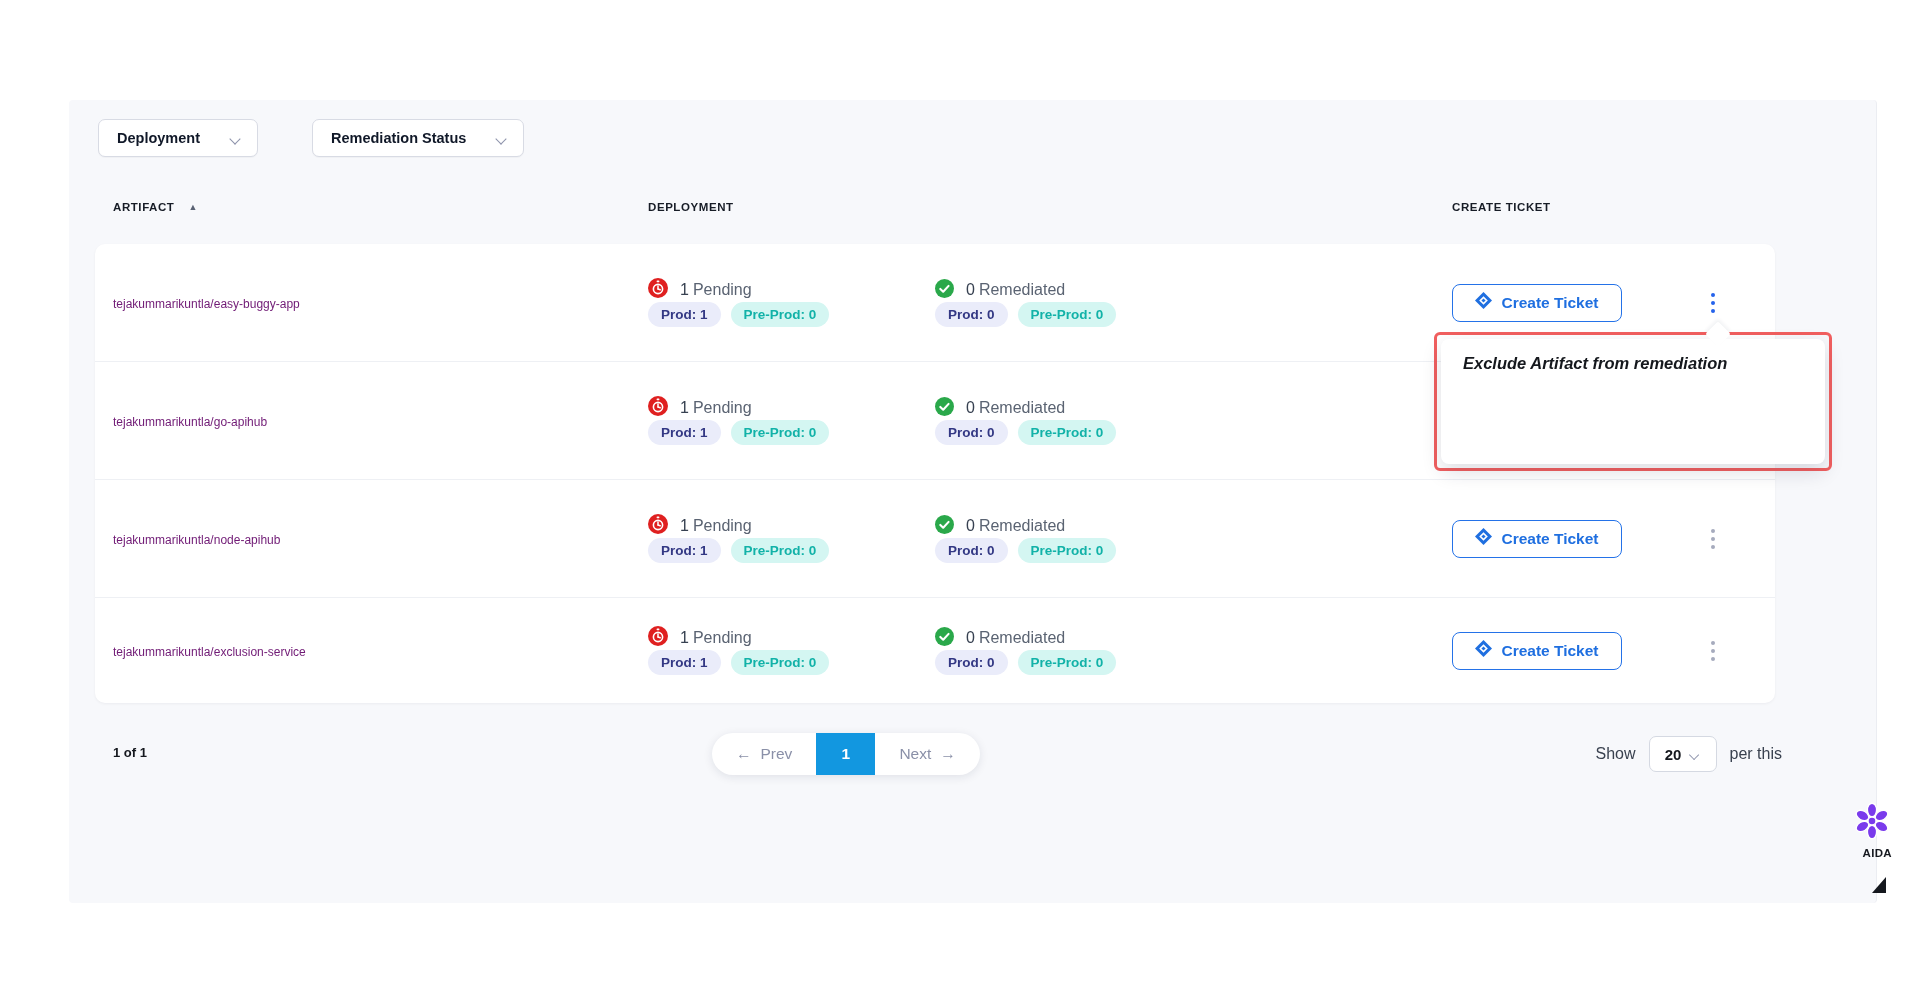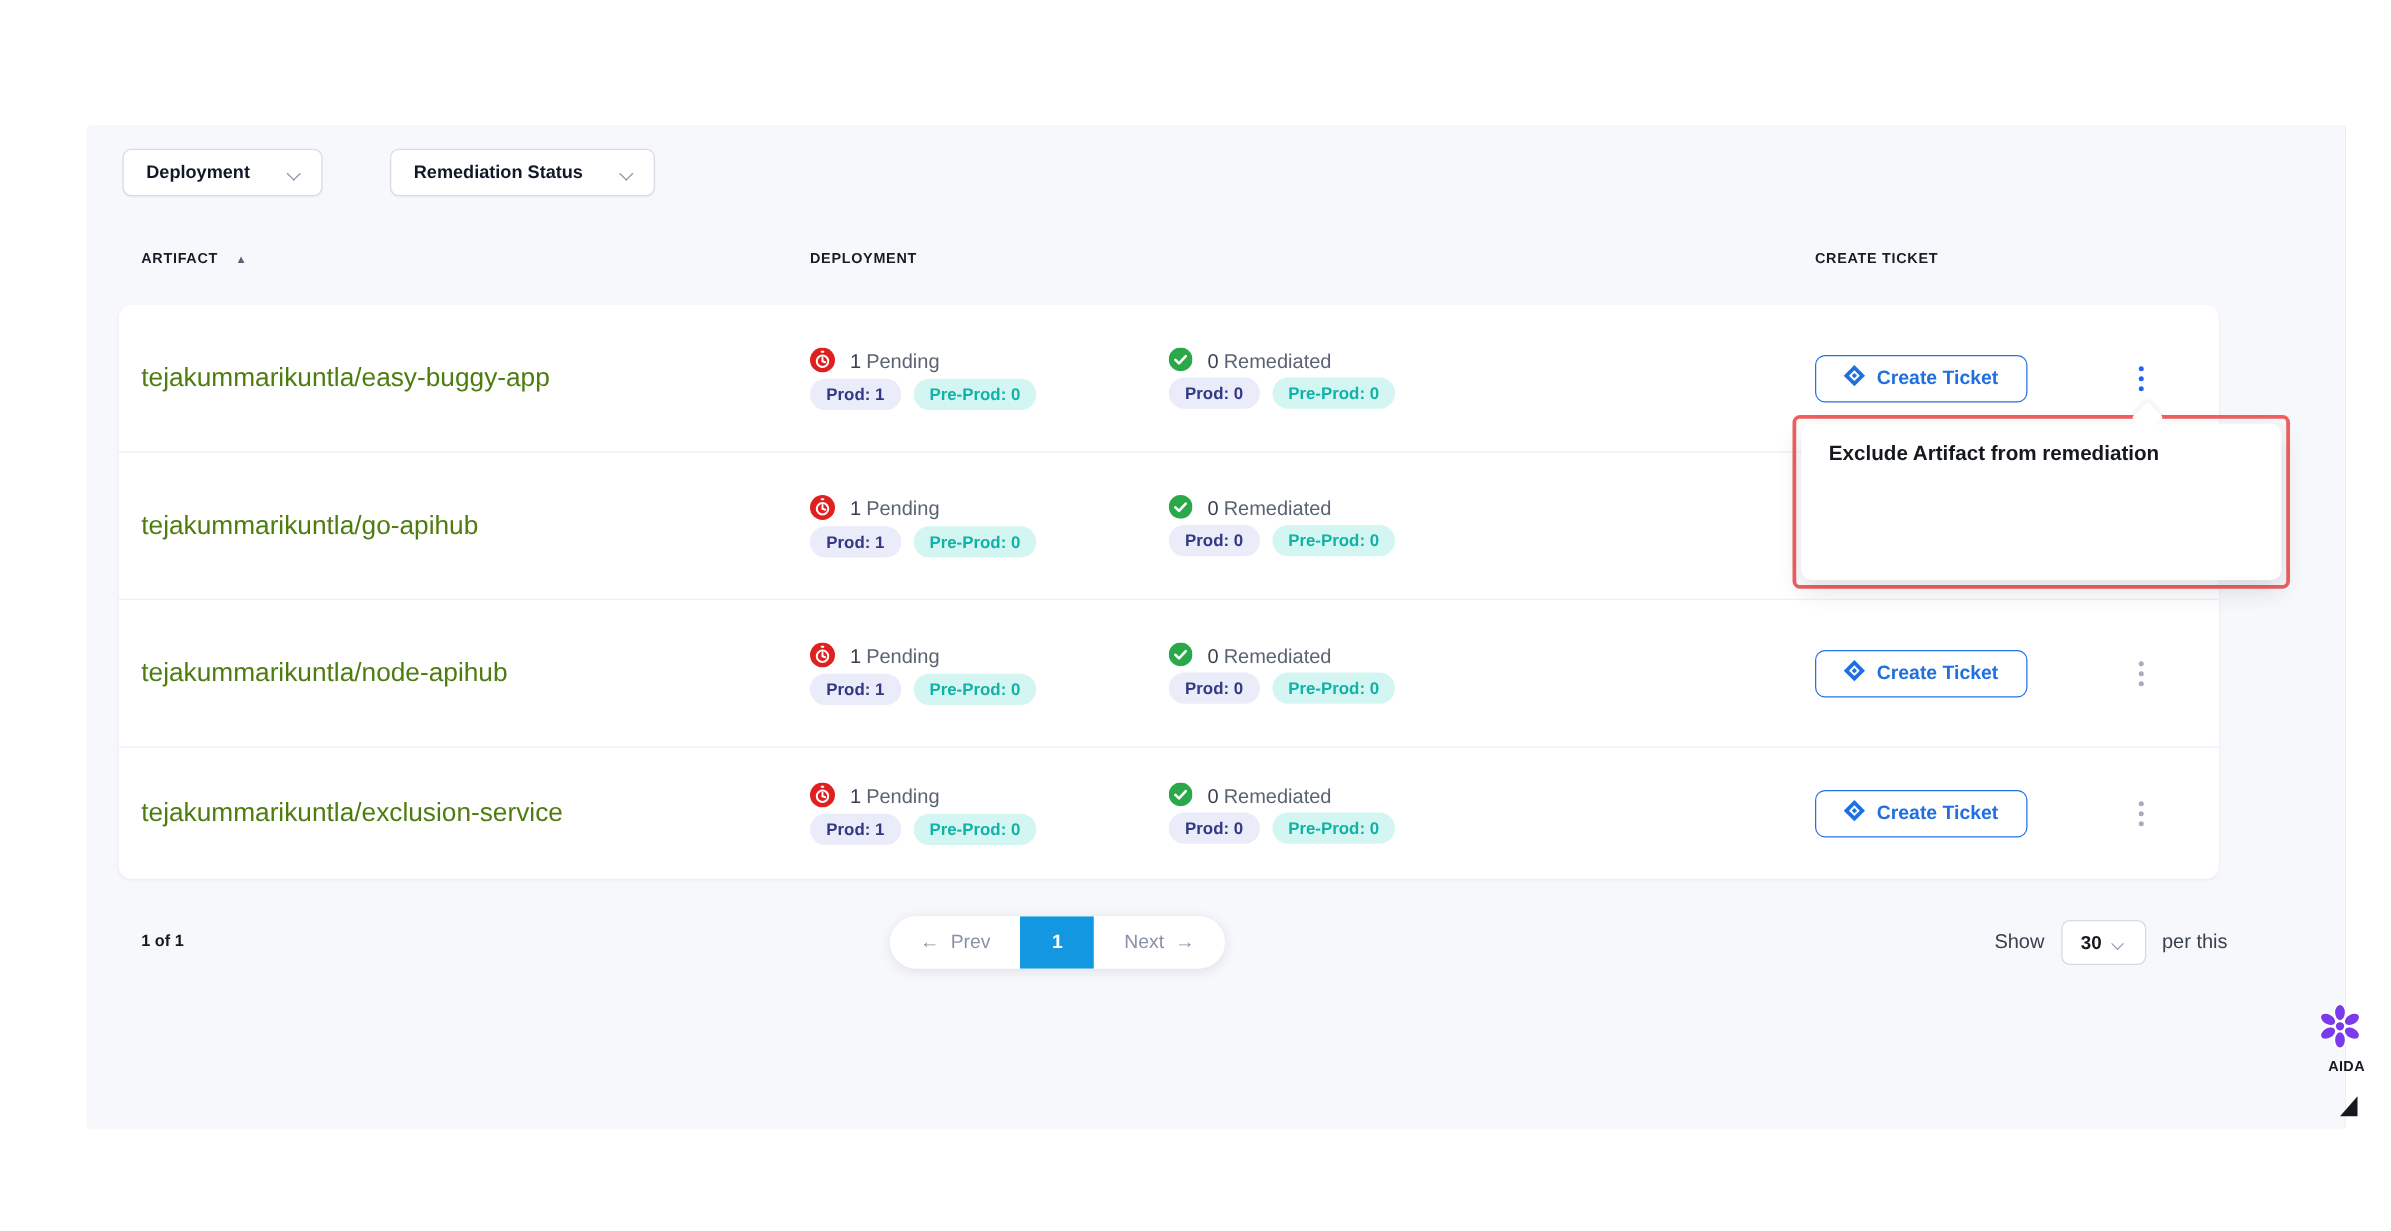--- a/index.html
+++ b/index.html
@@ -29,21 +29,21 @@
   .th-artifact { padding-left:18px; display:flex; align-items:center; gap:14px; cursor:pointer; }
   .sort-asc { font-size:9px; color:#596273; line-height:1; }
 
   
   .card { position:absolute; left:26px; top:144px; width:1680px; height:459px; background:#ffffff;
           border-radius:10px; box-shadow:0 1px 3px rgba(16,24,40,0.05); overflow:hidden; }
   .row { height:118px; align-items:center; position:relative; }
   .row:not(:last-child) { border-bottom:1px solid #eef0f4; }
   .row:last-child { height:105px; }
   .cell-artifact { padding-left:18px; }
-  .artifact-link { color:#4d7c0f; font-size:21px; text-decoration:none; }
+  .artifact-link { color:#701a75; font-size:12px; text-decoration:none; }
   .cell-status { display:flex; flex-direction:column; align-items:flex-start; }
   .status-line { display:flex; align-items:center; gap:12px; }
   .status-count { font-size:16px; color:#374151; }
   .status-label { font-size:16px; color:#5a6372; margin-left:4px; }
   .icon-svg { display:block; }
   .badges { display:flex; gap:10px; }
   .badge { font-size:13.5px; font-weight:700; padding:5px 13px; border-radius:13px; white-space:nowrap; }
   .badge-prod { background:#eaecfa; color:#333884; }
   .badge-preprod { background:#d4f6f2; color:#12b2a8; }
 
@@ -53,21 +53,21 @@
                 display:flex; align-items:center; justify-content:center; gap:9px; }
   .kebab { width:20px; height:28px; background:none; border:none; cursor:pointer;
            display:flex; flex-direction:column; gap:4px; align-items:center; justify-content:center; }
   .kebab i { width:4px; height:4px; border-radius:50%; background:#a6abbd; }
   .kebab-active i { background:#2563eb; }
 
   
   .tooltip-frame { position:absolute; left:1434px; top:332px; width:398px; height:139px;
                    border:3px solid #f15f5f; border-radius:6px; z-index:10; padding:4px; }
   .tooltip-card { position:relative; width:100%; height:100%; background:#ffffff; border-radius:8px;
-                  box-shadow:0 8px 20px rgba(20,30,60,0.14); padding:15px 22px 0 22px; }
+                  box-shadow:0 8px 20px rgba(20,30,60,0.14); padding:15px 22px 0 22px;font-style:italic; }
   .tooltip-arrow { position:absolute; left:268px; top:-14px; width:18px; height:18px; background:#ffffff;
                    transform:rotate(45deg); border-radius:2px; box-shadow:-2px -2px 4px rgba(20,30,60,0.06); }
   .t-title { font-size:16.5px; font-weight:700; color:#15181d; white-space:nowrap; }
   .t-body { margin-top:7px; width:272px; font-size:15.5px; color:#70778c; line-height:1.56; }
 
   
   .pager-summary { position:absolute; left:44px; top:645px; font-size:13px; font-weight:700; color:#15181e; }
   .pager-pill { position:absolute; left:643px; top:633px; height:42px; background:#ffffff; border-radius:21px;
                 box-shadow:0 2px 10px rgba(20,30,60,0.10); display:flex; align-items:center; overflow:hidden; }
   .pg-btn { height:42px; border:none; background:none; font-family:inherit; font-size:15.5px; color:#8a90a8;
@@ -353,21 +353,21 @@
       </button>
       <button class="pg-current">1</button>
       <button class="pg-btn">
         <span>Next</span>
         <span>→</span>
       </button>
     </div>
     <div class="show-cluster">
       <span class="show-text">Show</span>
       <button class="page-size">
-        <span>30</span>
+        <span>20</span>
         <span class="chev"></span>
       </button>
       <span class="show-text">per this</span>
     </div>
 
   </div>
 
   <div class="tooltip-frame">
     <div class="tooltip-card">
       <div class="tooltip-arrow"></div>

